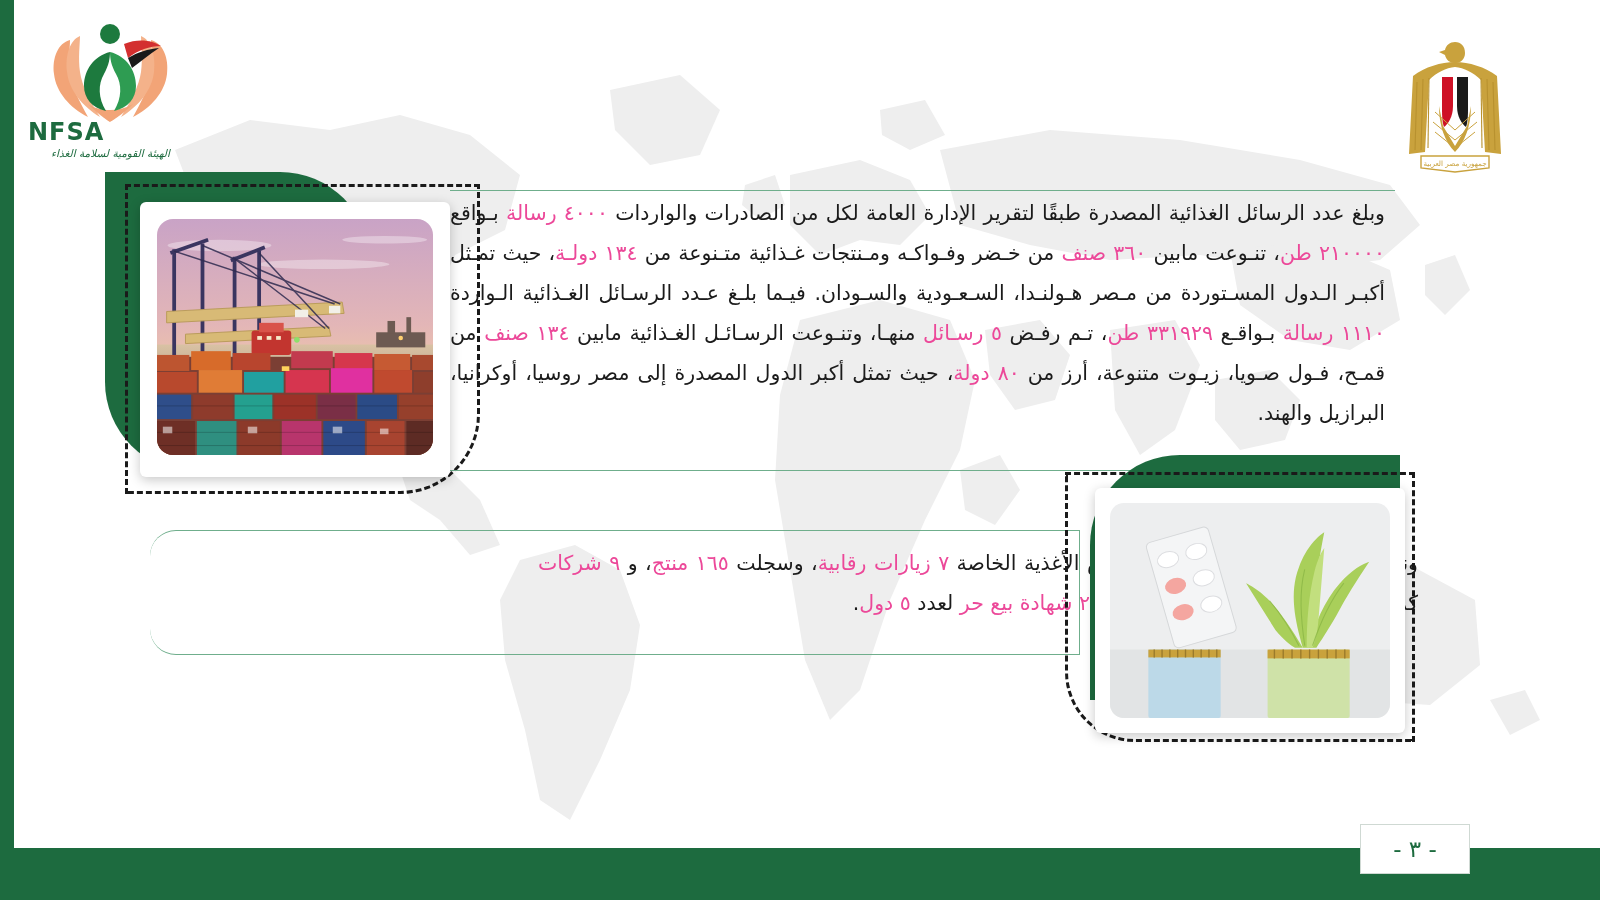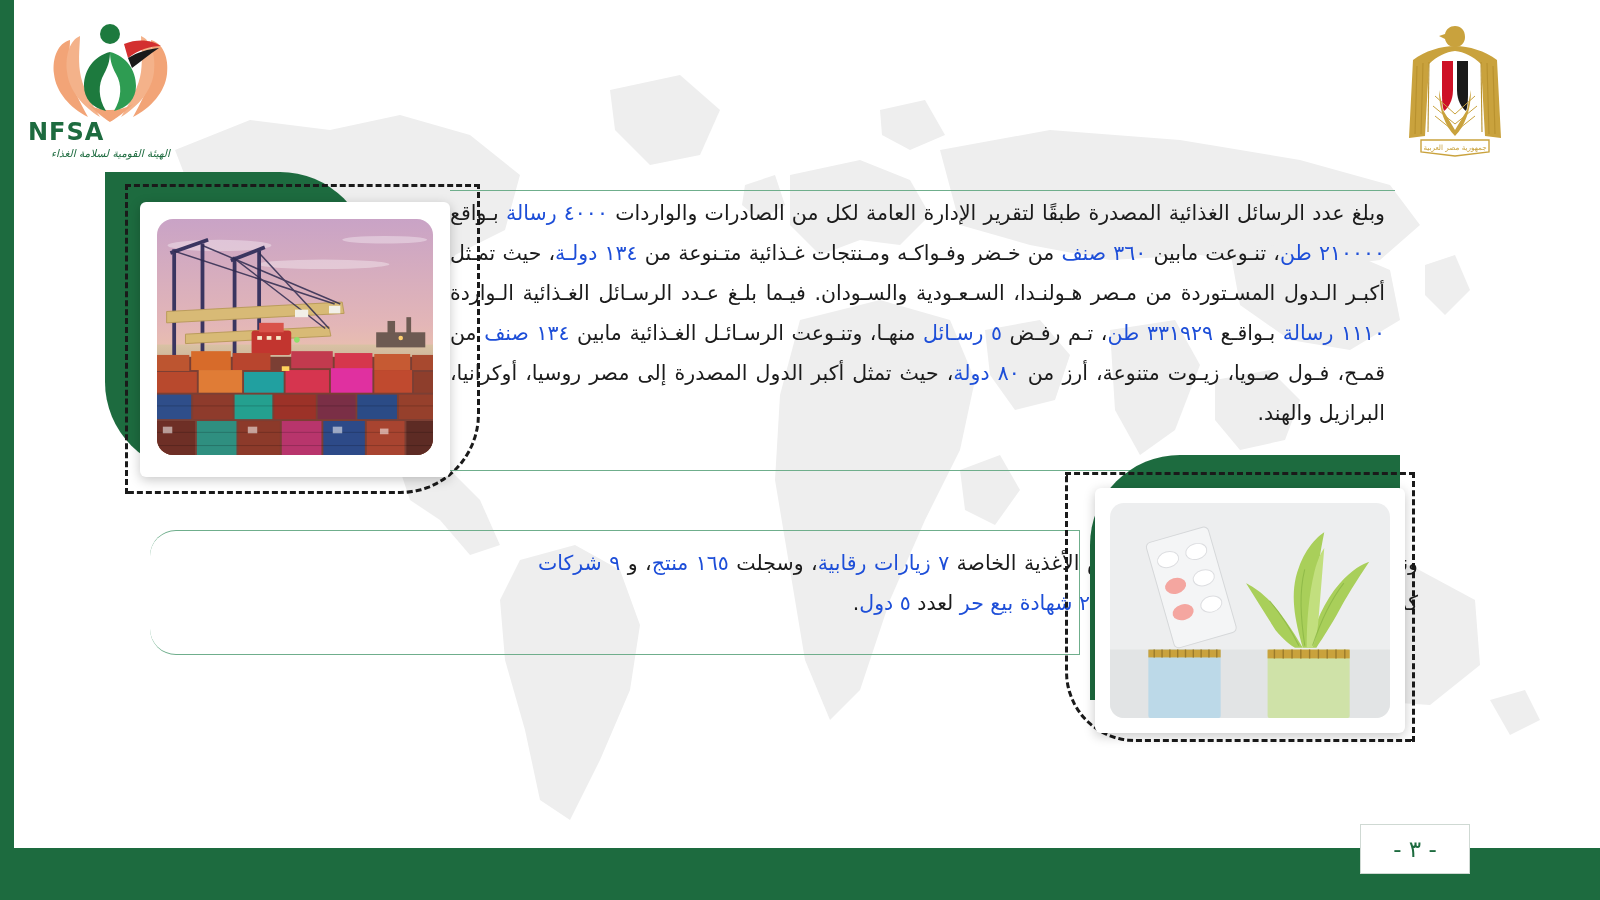--- a/index.html
+++ b/index.html
@@ -20,21 +20,21 @@
   .logo-nfsa .mark { width:165px; height:104px; display:block; }
   .logo-nfsa .nfsa-word {
     text-align:left; font-family:"DejaVu Sans","Liberation Sans",sans-serif;
     font-weight:bold; font-size:24px; letter-spacing:1px; color:#1d6b3f;
     line-height:1.0; margin-top:-2px;
   }
   .logo-nfsa .nfsa-sub {
     text-align:center; font-size:10.5px; color:#1d6b3f; margin-top:3px;
     direction:rtl; font-family:"DejaVu Sans",sans-serif;font-style:italic;
   }
-  .emblem { position:absolute; right:85px; top:18px; width:120px; height:145px; z-index:5; }
+  .emblem { position:absolute; right:85px; top:34px; width:120px; height:145px; z-index:5; }
   .emblem svg { width:100%; height:100%; display:block; }
 
   
   .rail { position:absolute; background:#1d6b3f; z-index:1; }
   .rail-left  { left:0; top:0; width:14px; height:900px; }
   .rail-footer{ left:0; bottom:0; width:1600px; height:52px; }
 
   
   .card-top {
     position:absolute; left:105px; top:172px; width:1290px; height:320px; z-index:3;
@@ -104,21 +104,21 @@
 
   
   .page-number {
     position:absolute; right:130px; bottom:26px; width:110px; height:50px;
     background:#ffffff; border:1px solid #cfd9d3; z-index:6;
     display:flex; align-items:center; justify-content:center;
     font-size:23px; color:#1d6b3f; letter-spacing:4px;
     font-family:"DejaVu Sans",sans-serif;
   }
 
-  .hl { color:#1d4ed8; }
+  .hl { color:#ec4899; }
 </style>
 </head>
 <body>
 
 <div class="watermark">
   <svg viewBox="0 0 1600 900" preserveAspectRatio="none" aria-hidden="true">
     <g fill="#eeeeee">
 
       <path d="M175 150 L250 120 L330 130 L400 115 L470 135 L520 175 L505 230 L455 255 L430 310 L400 350 L370 330 L340 360 L300 340 L265 300 L245 250 L200 215 Z"></path>
       <path d="M330 380 L390 370 L420 400 L405 445 L370 470 L345 440 Z"></path>

